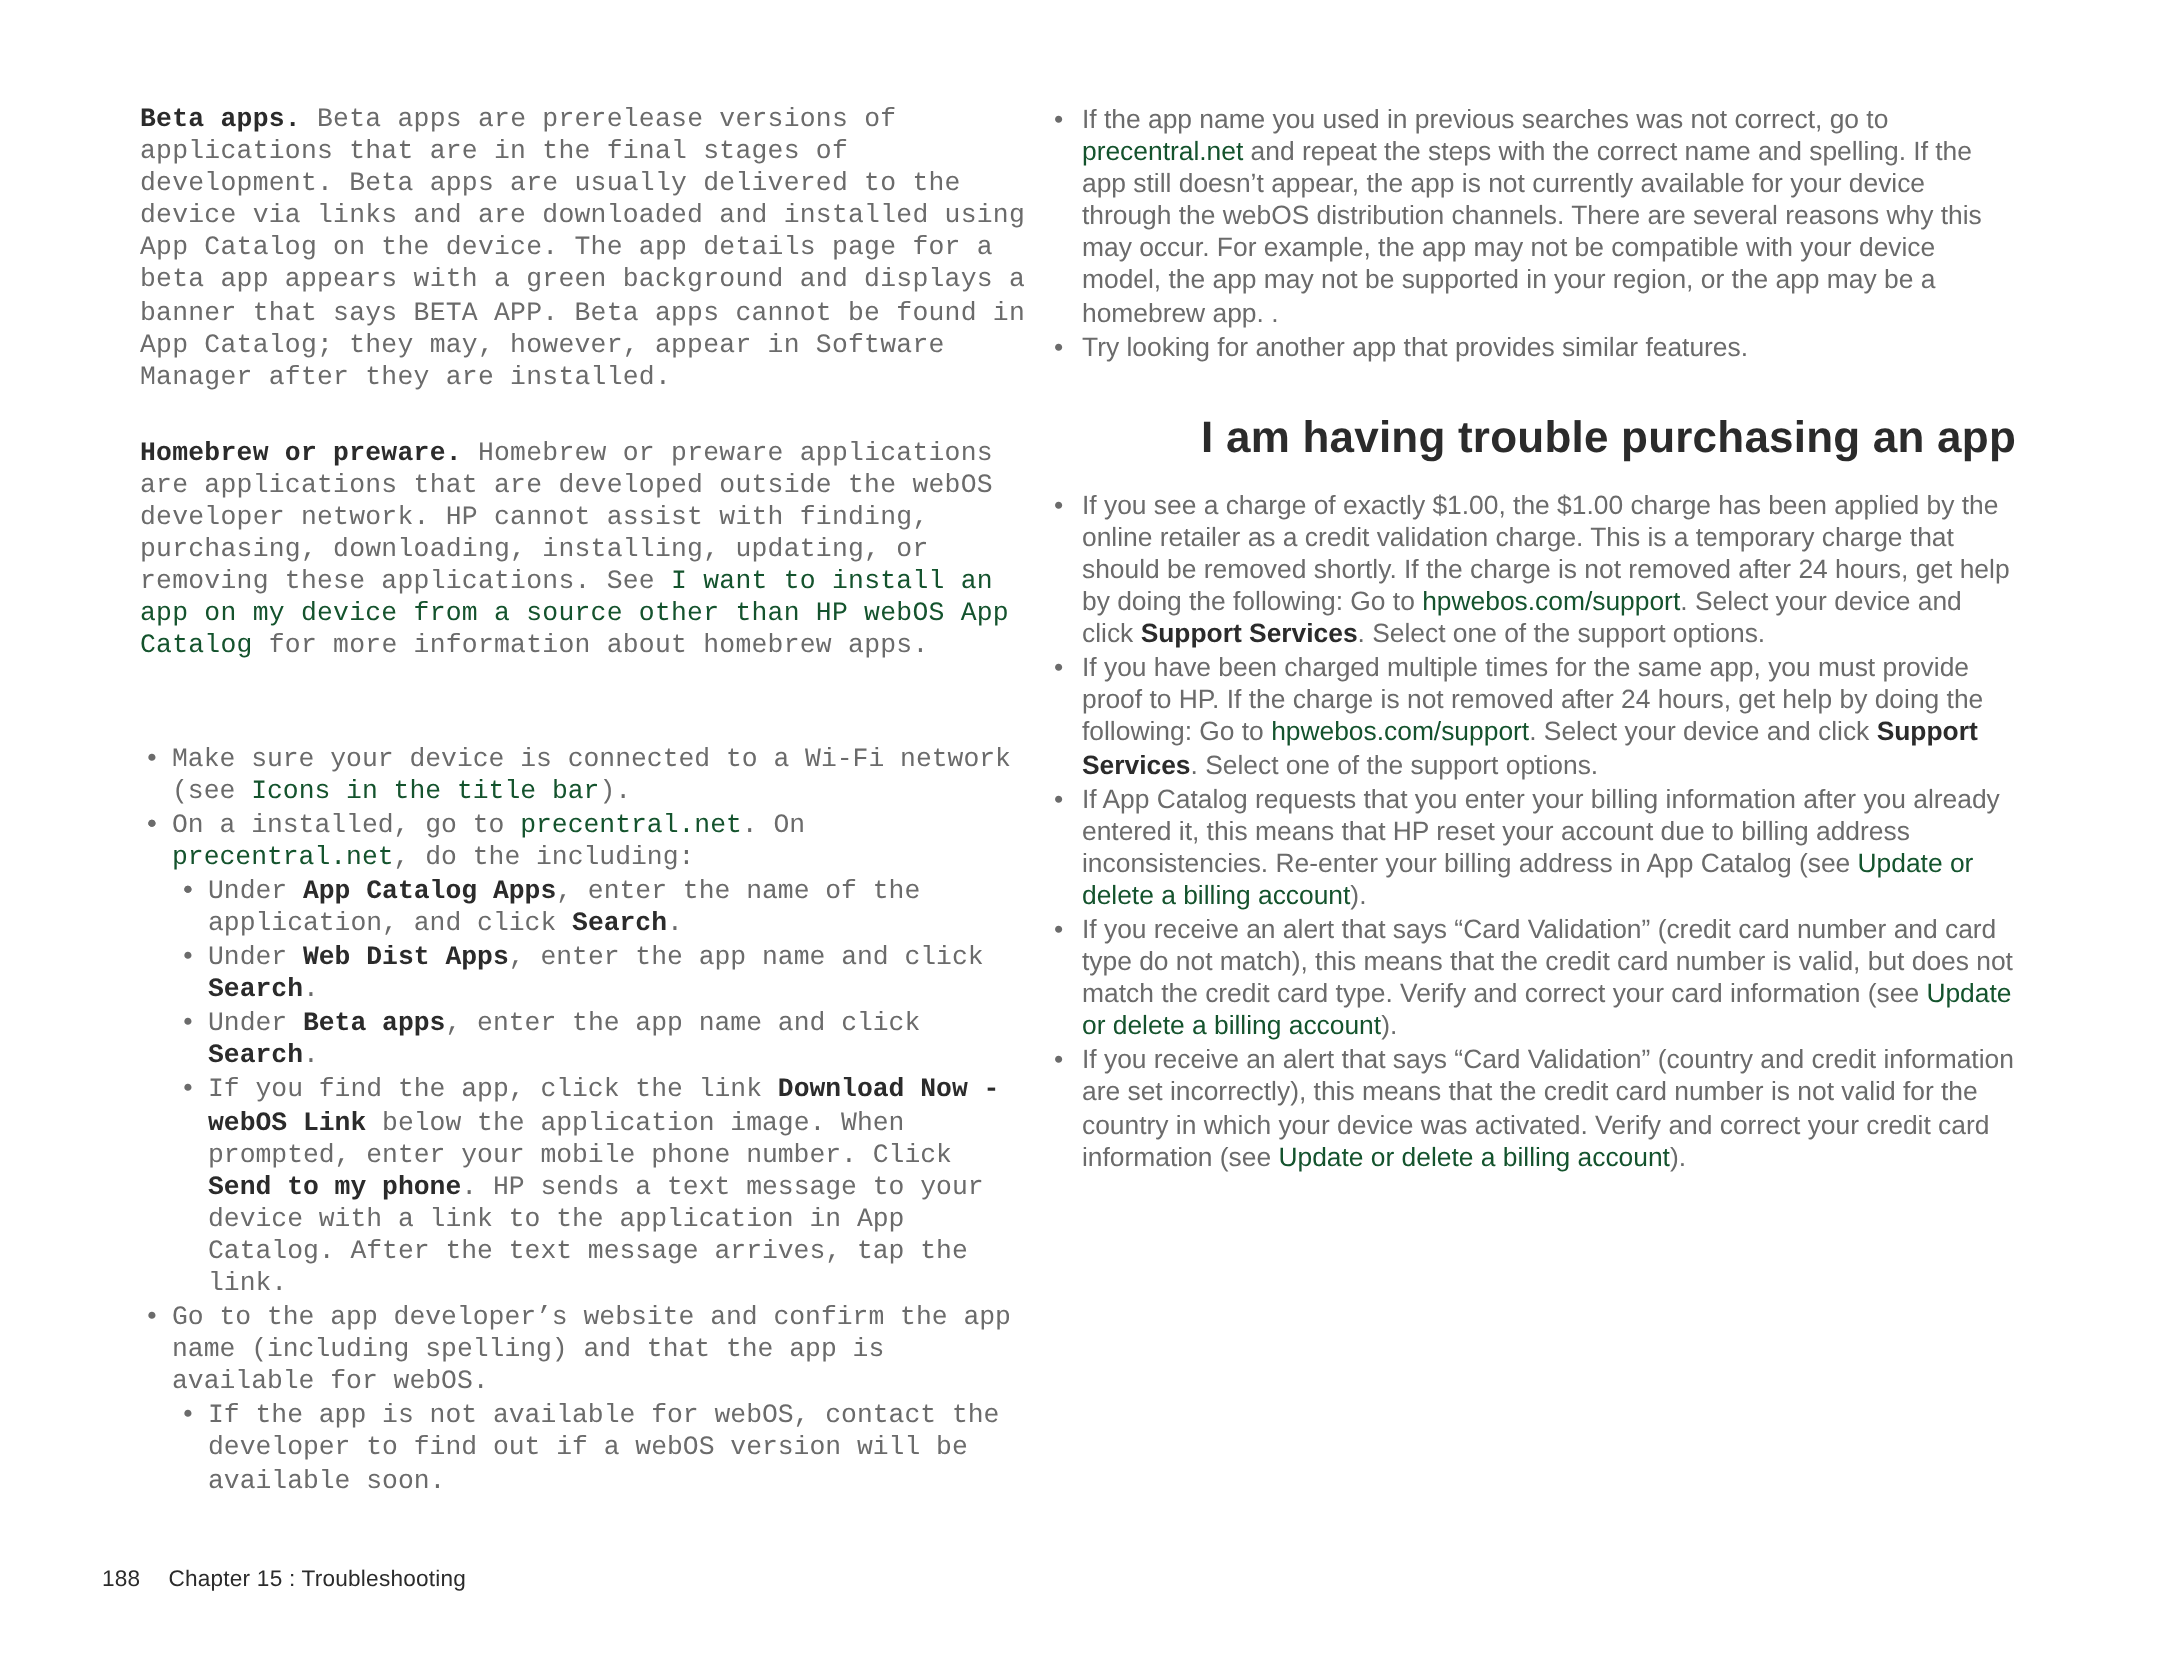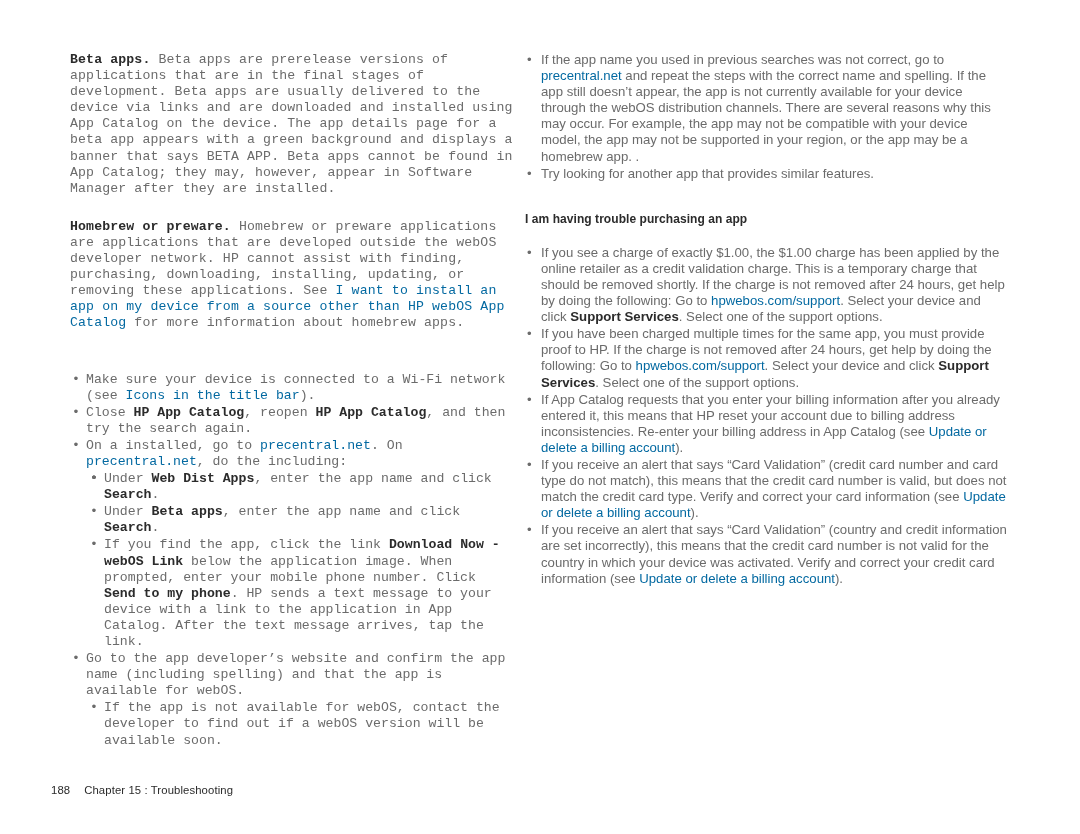--- a/index.html
+++ b/index.html
@@ -45,32 +45,33 @@
     font-size: 13.2px;
     line-height: 16.1px;
     letter-spacing: 0.01em;
     color: #6b6b6b;
   }
   b, strong {
     font-weight: bold;
     color: #2b2b2b;
   }
   .lnk {
-    color: #0369a1;
+    color: #14532d;
   }
   .spacer-sm { height: 10px; }
   .spacer-md { height: 18px; }
   .spacer-lg { height: 26px; }
   h2.heading {
-    font-size: 12px;
+    font-size: 22px;
     font-weight: bold;
     color: #2b2b2b;
     margin: 0 0 16px 0;
     letter-spacing: 0.005em;
     line-height: 20px;
+    text-align: right;
   }
   ul {
     list-style: none;
     margin: 0;
     padding: 0;
   }
   li.bullet {
     position: relative;
     padding-left: 16px;
     margin-bottom: 1px;
@@ -120,25 +121,25 @@
         <b>Homebrew or preware.</b><span> Homebrew or preware applications are applications that are developed outside the webOS developer network. HP cannot assist with finding, purchasing, downloading, installing, updating, or removing these applications. See </span><a class="lnk">I want to install an app on my device from a source other than HP webOS App Catalog</a><span> for more information about homebrew apps.</span>
       </p>
 
       <div class="spacer-md"></div>
 
 
       <div class="spacer-sm"></div>
 
       <ul class="level1" id="left-bullets">
           <li class="bullet"><span class="dot">•</span><span><span>Make sure your device is connected to a Wi-Fi network (see </span><a class="lnk">Icons in the title bar</a><span>).</span></span></li>
-          <li class="bullet"><span class="dot">•</span><span><span>Close </span><b>HP App Catalog</b><span>, reopen </span><b>HP App Catalog</b><span>, and then try the search again.</span></span></li>
+          <li class="bullet"><span class="dot">•</span></li>
           <li class="bullet"><span class="dot">•</span><span><span>On a installed, go to </span><a class="lnk">precentral.net</a><span>. On </span><a class="lnk">precentral.net</a><span>, do the including:</span></span></li>
           <ul class="level2">
             <li class="bullet"><span class="dot">•</span></li>
-            <li class="bullet"><span class="dot">•</span></li>
+            <li class="bullet"><span class="dot">•</span><span><span>Under </span><b>App Catalog Apps</b><span>, enter the name of the application, and click </span><b>Search</b><span>.</span></span></li>
             <li class="bullet"><span class="dot">•</span><span><span>Under </span><b>Web Dist Apps</b><span>, enter the app name and click </span><b>Search</b><span>.</span></span></li>
             <li class="bullet"><span class="dot">•</span><span><span>Under </span><b>Beta apps</b><span>, enter the app name and click </span><b>Search</b><span>.</span></span></li>
             <li class="bullet"><span class="dot">•</span><span><span>If you find the app, click the link </span><b>Download Now - webOS Link</b><span> below the application image. When prompted, enter your mobile phone number. Click </span><b>Send to my phone</b><span>. HP sends a text message to your device with a link to the application in App Catalog. After the text message arrives, tap the link.</span></span></li>
           </ul>
           <li class="bullet"><span class="dot">•</span><span><span>Go to the app developer’s website and confirm the app name (including spelling) and that the app is available for webOS.</span></span></li>
           <ul class="level2">
             <li class="bullet"><span class="dot">•</span><span><span>If the app is not available for webOS, contact the developer to find out if a webOS version will be available soon.</span></span></li>
           </ul>
         </ul>
 

